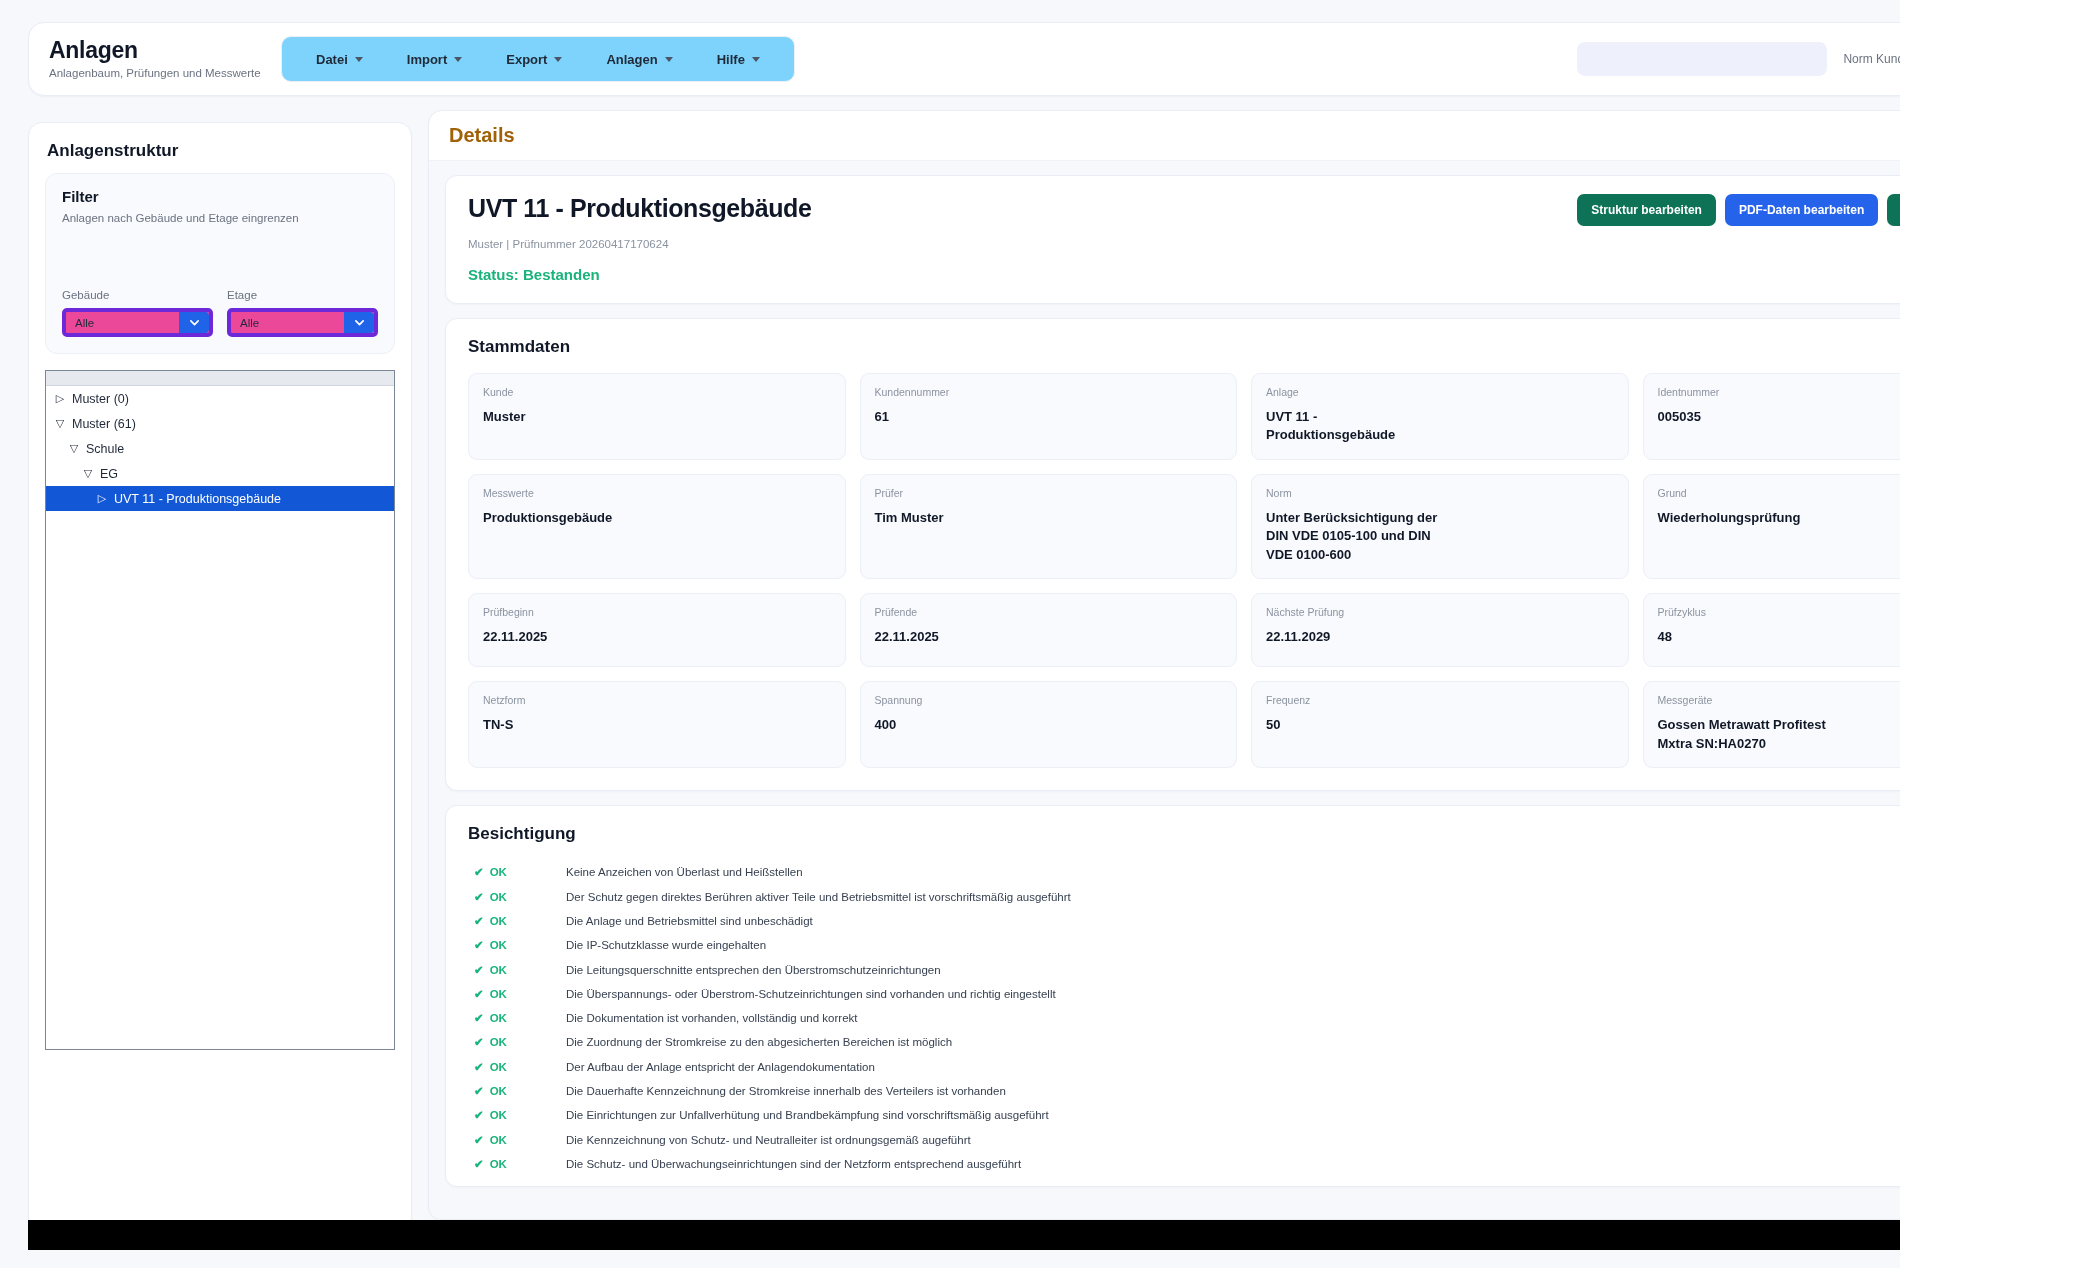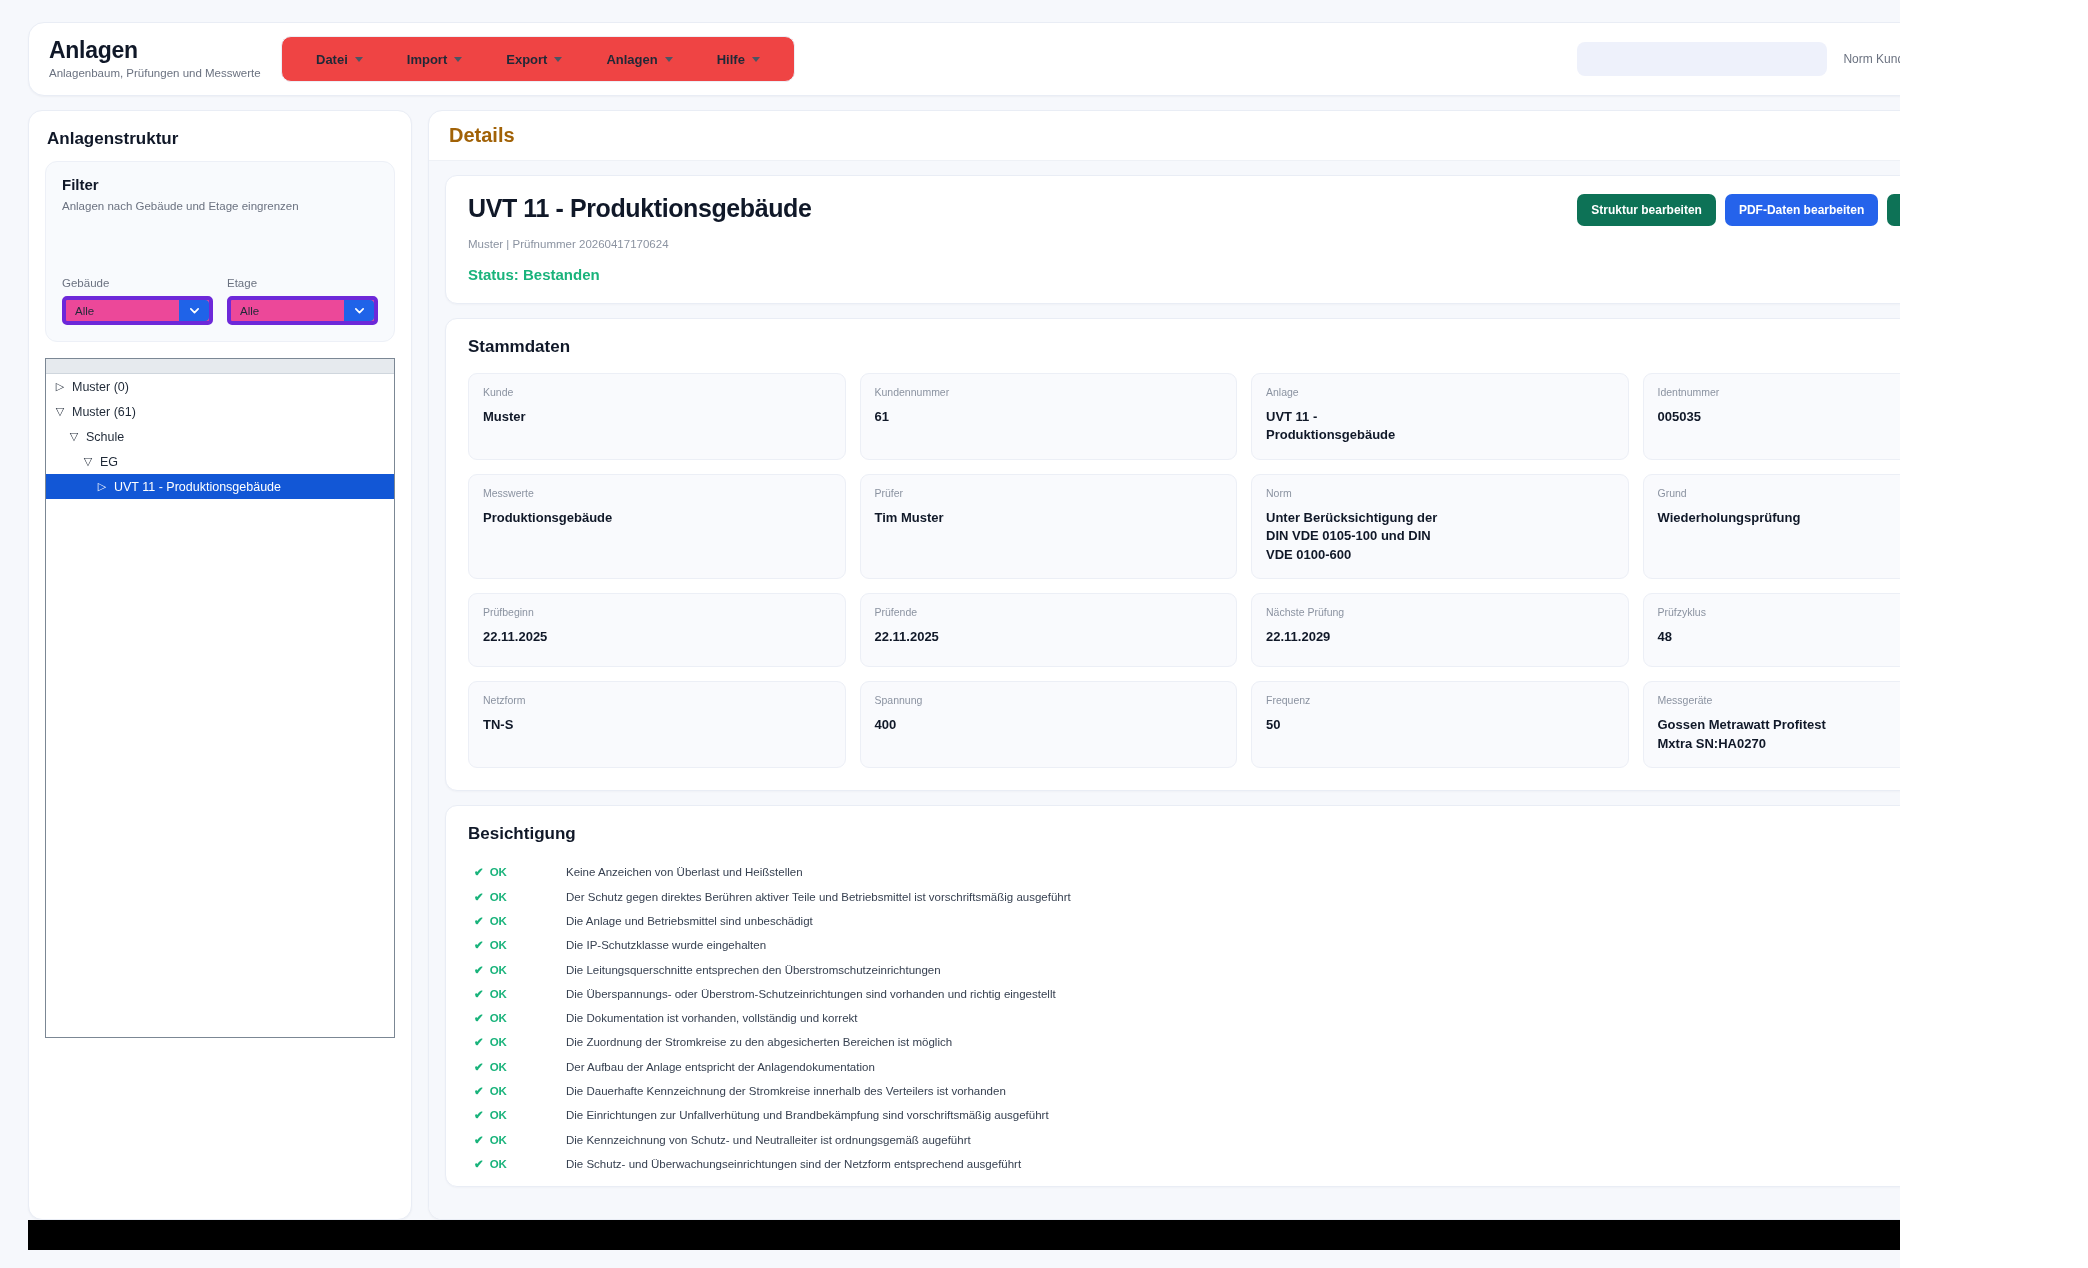--- a/index.html
+++ b/index.html
@@ -34,21 +34,21 @@
   .brand-title {
     font-size: 23px; font-weight: 700; color: #101828;
     letter-spacing: -.3px; line-height: 1.15;
   }
   .brand-sub {
     font-size: 11.5px; color: #6b7280; margin-top: 3px; line-height: 1.2;
   }
   .menubar {
     display: flex; align-items: center;
     height: 46px;
-    background: #ef4444;
+    background: #7dd3fc;
     border: 1px solid #eceff6;
     border-radius: 10px;
     padding: 0 12px;
   }
   .menu-item {
     display: flex; align-items: center; gap: 7px;
     font-size: 13px; font-weight: 700; color: #1f2937;
     padding: 8px 22px;
     border-radius: 6px;
     cursor: pointer;
@@ -71,21 +71,21 @@
     background: #eef1fb;
     border: none;
     border-radius: 8px;
   }
   .all-customers { font-size: 12px; color: #6b7280; }
   .user-name { font-size: 14.5px; font-weight: 700; color: #14532d; }
 
   
   .left-panel {
     position: absolute;
-    left: 28px; top: 110px;
+    left: 28px; top: 122px;
     width: 384px; height: 1110px;
     background: #ffffff;
     border: 1px solid #e9edf5;
     border-radius: 14px;
     box-shadow: 0 1px 2px rgba(20,30,60,.04);
     padding: 14px 16px;
   }
   .panel-title {
     font-size: 17px; font-weight: 700; color: #101828;
     margin: 4px 2px 12px 2px;

